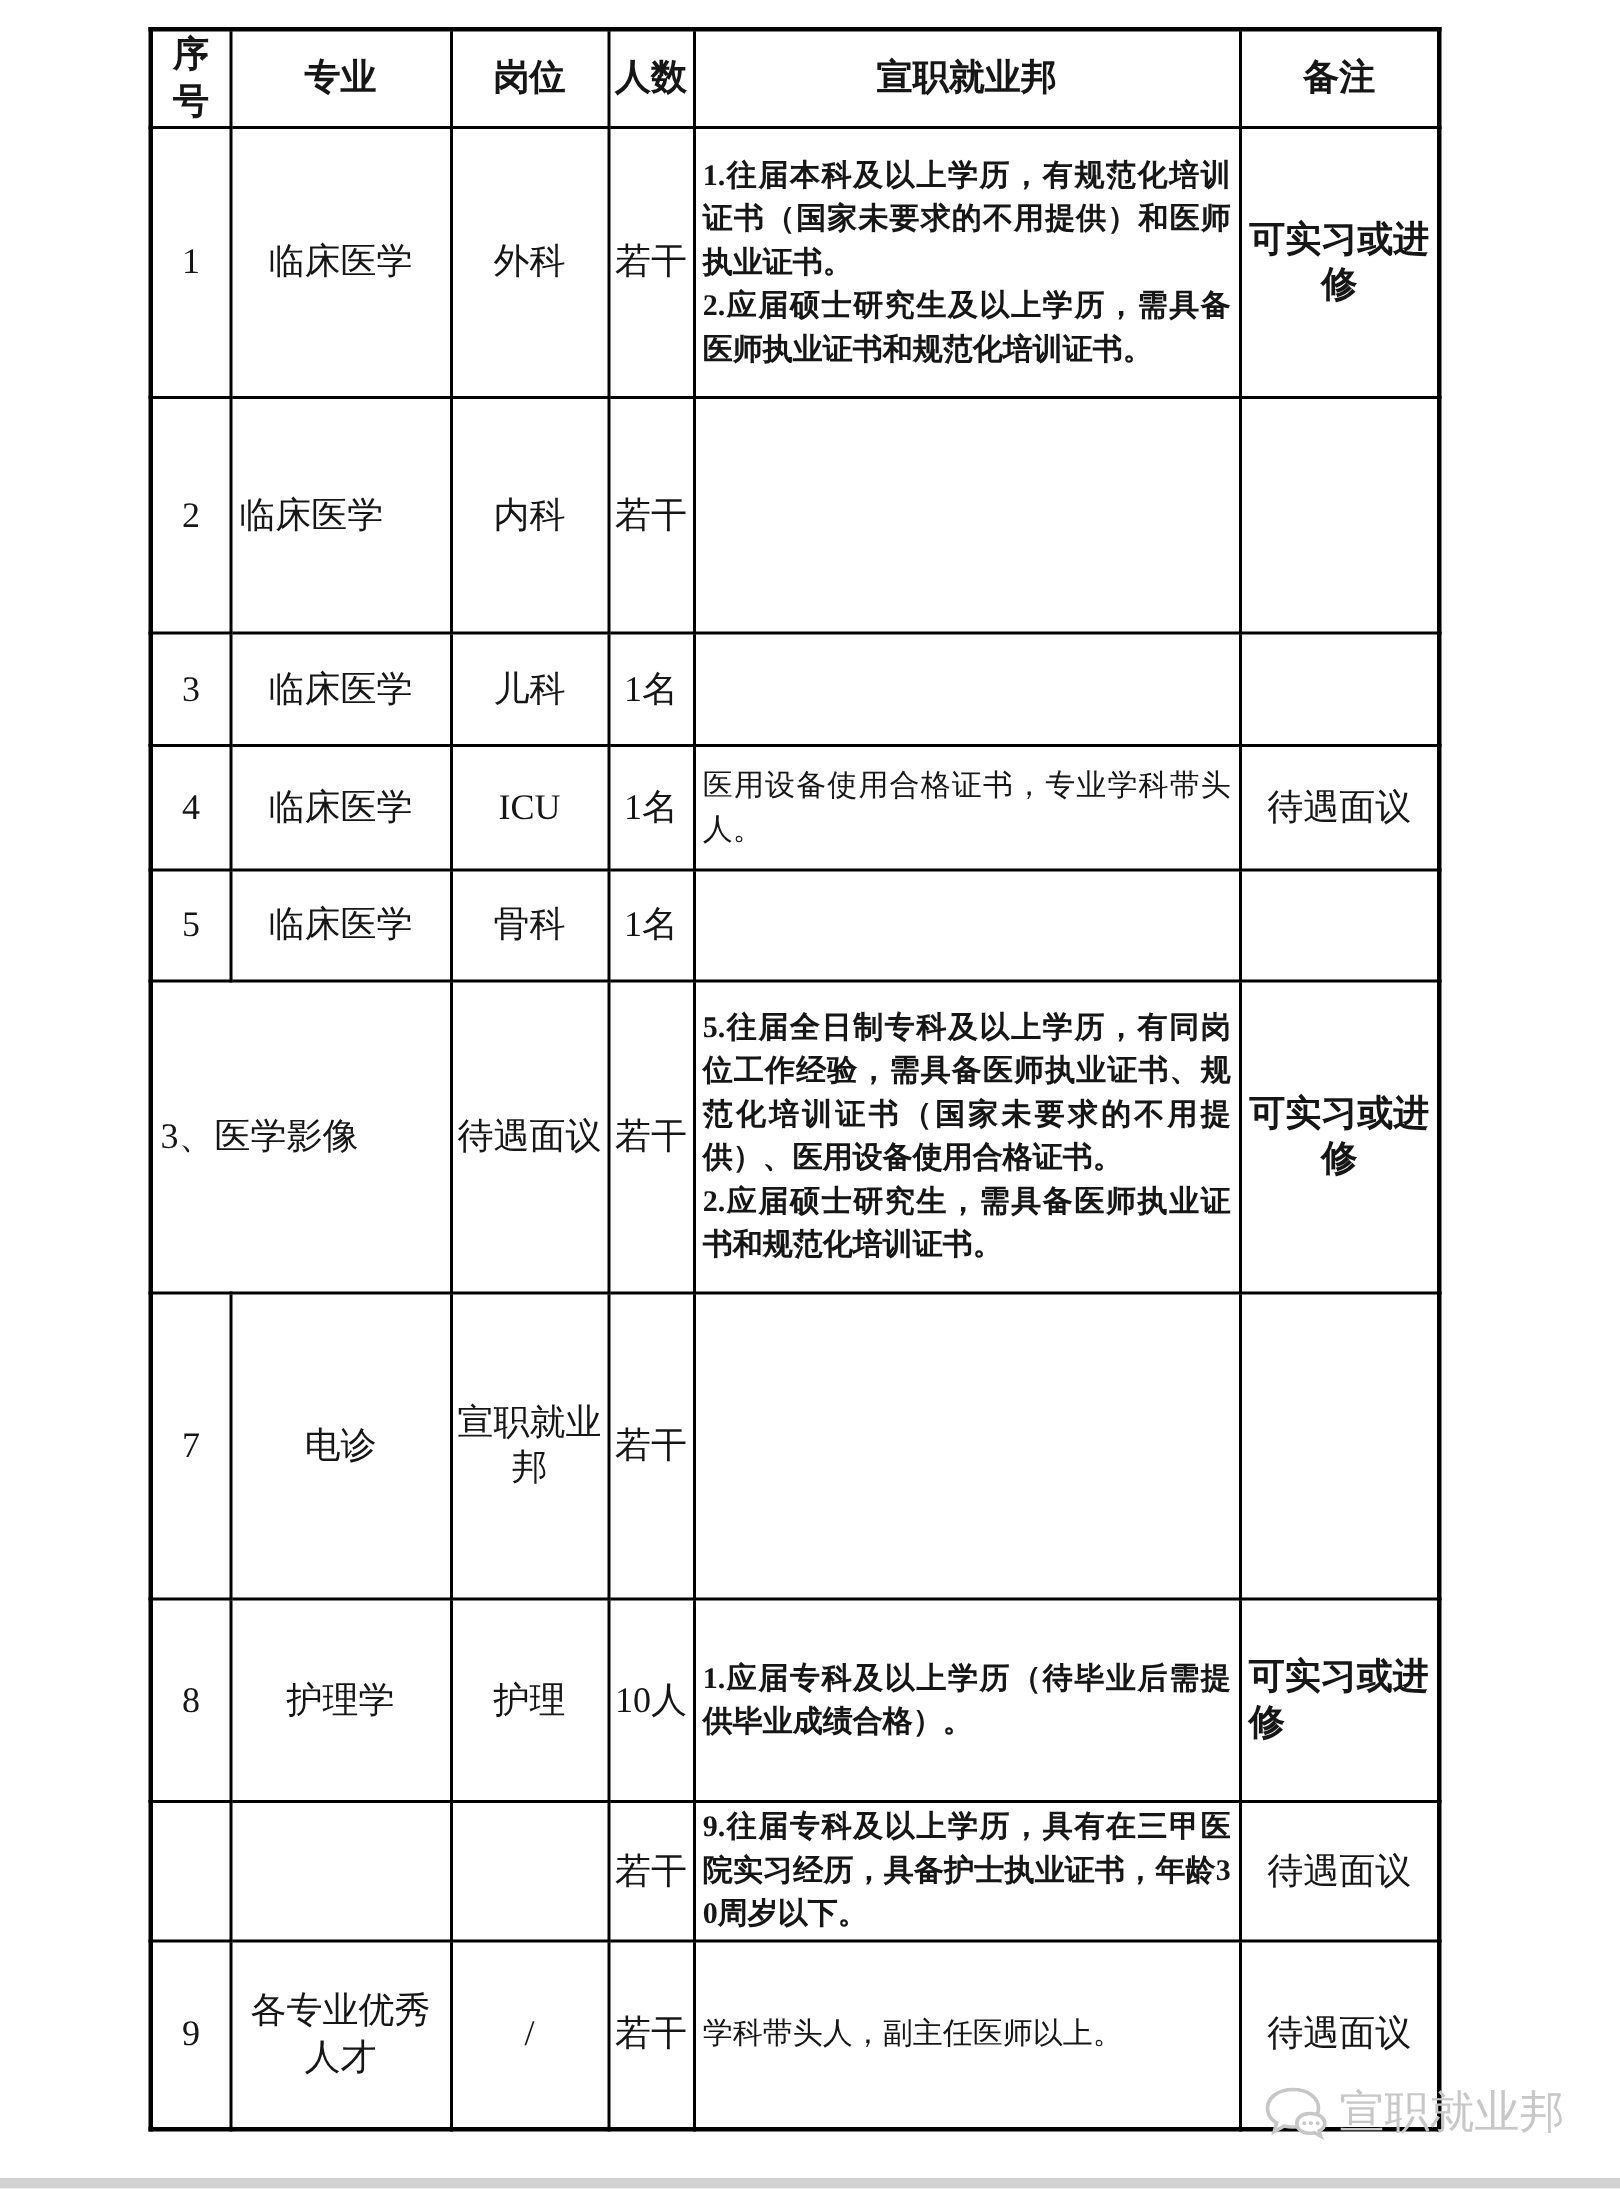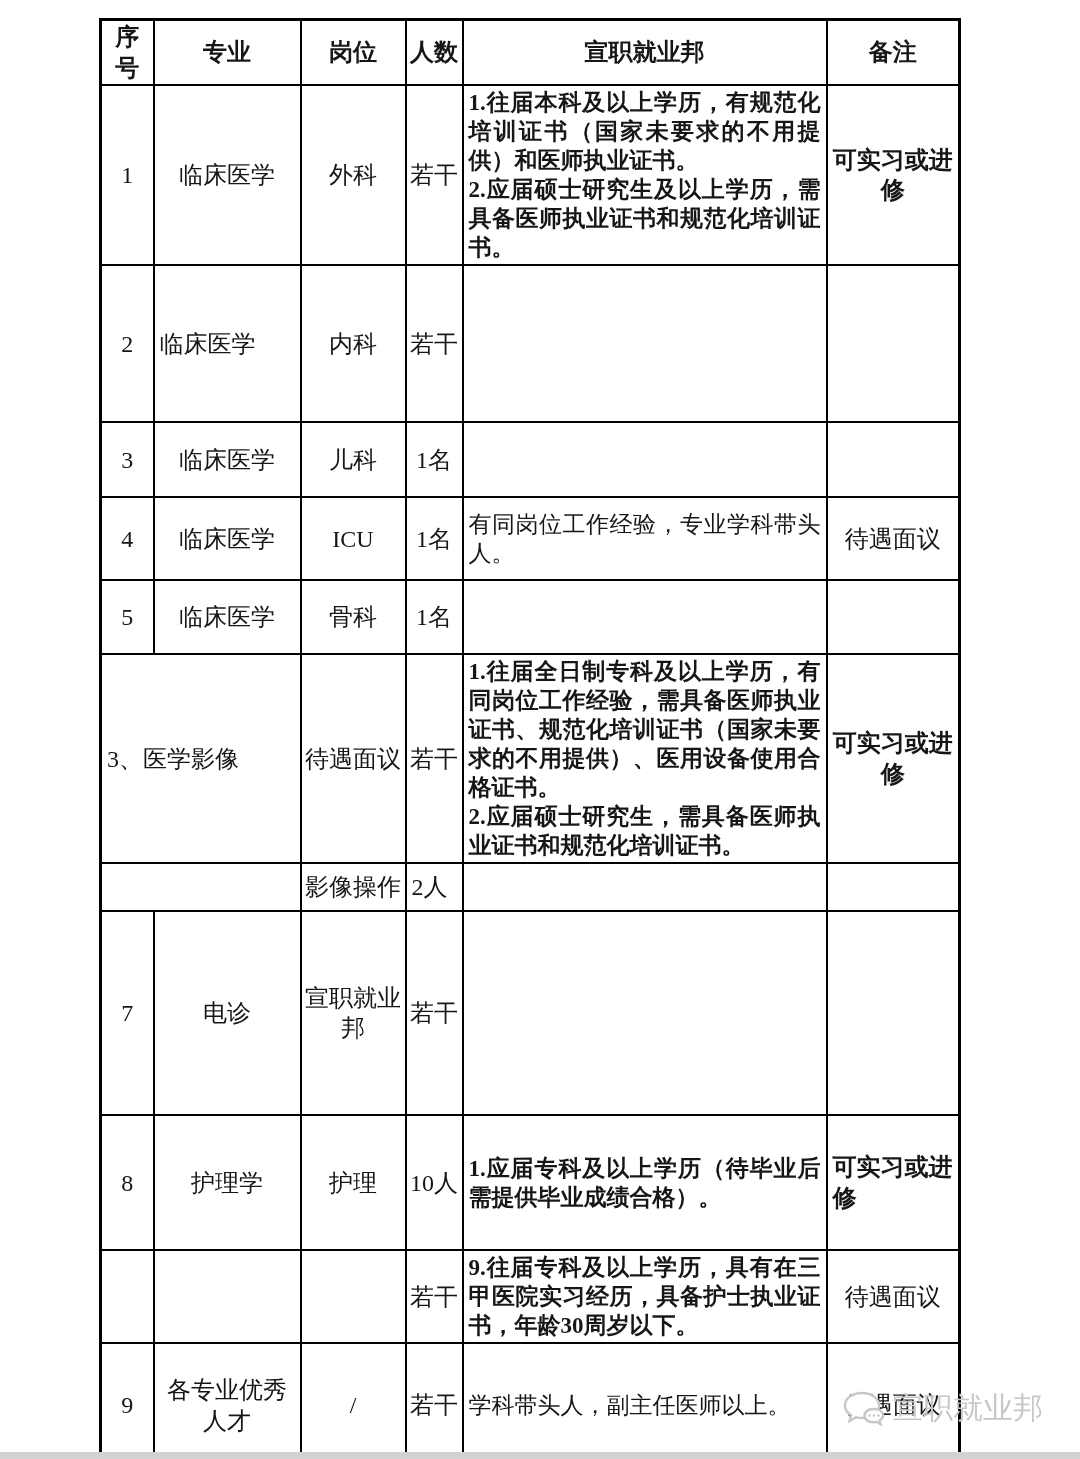--- a/index.html
+++ b/index.html
@@ -26,21 +26,21 @@
     vertical-align:middle;
     padding:1px 3px;
     font-size:24px;
     line-height:1.28;
     overflow:hidden;
     word-break:break-all;
   }
   th { font-weight:bold; }
   td.req {
     text-align:justify;
-    font-size:23px;
+    font-size:20px;
     line-height:29px;
     white-space:pre-line;
     padding:2px 5px 2px 5px;
   }
   td.left { text-align:left; padding-left:5px; }
   .bold { font-weight:bold; }
   .watermark {
     position:absolute;
     left:843px; top:1388px;
     display:flex;
@@ -104,45 +104,38 @@
       <td>儿科</td>
       <td>1名</td>
       <td class="req"></td>
       <td></td>
     </tr>
     <tr style="height:83px">
       <td>4</td>
       <td>临床医学</td>
       <td>ICU</td>
       <td>1名</td>
-      <td class="req">有同岗位工作经验，专业学科带头人。</td>
+      <td class="req">医用设备使用合格证书，专业学科带头人。</td>
       <td>待遇面议</td>
     </tr>
     <tr style="height:74px">
       <td>5</td>
       <td>临床医学</td>
       <td>骨科</td>
       <td>1名</td>
       <td class="req"></td>
       <td></td>
     </tr>
     <tr style="height:208px">
       <td colspan="2" class="left">3、医学影像</td>
       <td>待遇面议</td>
       <td>若干</td>
-      <td class="req bold">1.往届全日制专科及以上学历，有同岗位工作经验，需具备医师执业证书、规范化培训证书（国家未要求的不用提供）、医用设备使用合格证书。
+      <td class="req bold">5.往届全日制专科及以上学历，有同岗位工作经验，需具备医师执业证书、规范化培训证书（国家未要求的不用提供）、医用设备使用合格证书。
 2.应届硕士研究生，需具备医师执业证书和规范化培训证书。</td>
       <td class="bold">可实习或进修</td>
-    </tr>
-    <tr style="height:48px">
-      <td colspan="2"></td>
-      <td>影像操作</td>
-      <td class="left">2人</td>
-      <td class="req"></td>
-      <td></td>
     </tr>
     <tr style="height:204px">
       <td>7</td>
       <td>电诊</td>
       <td>宣职就业邦</td>
       <td>若干</td>
       <td class="req"></td>
       <td></td>
     </tr>
     <tr style="height:135px">

